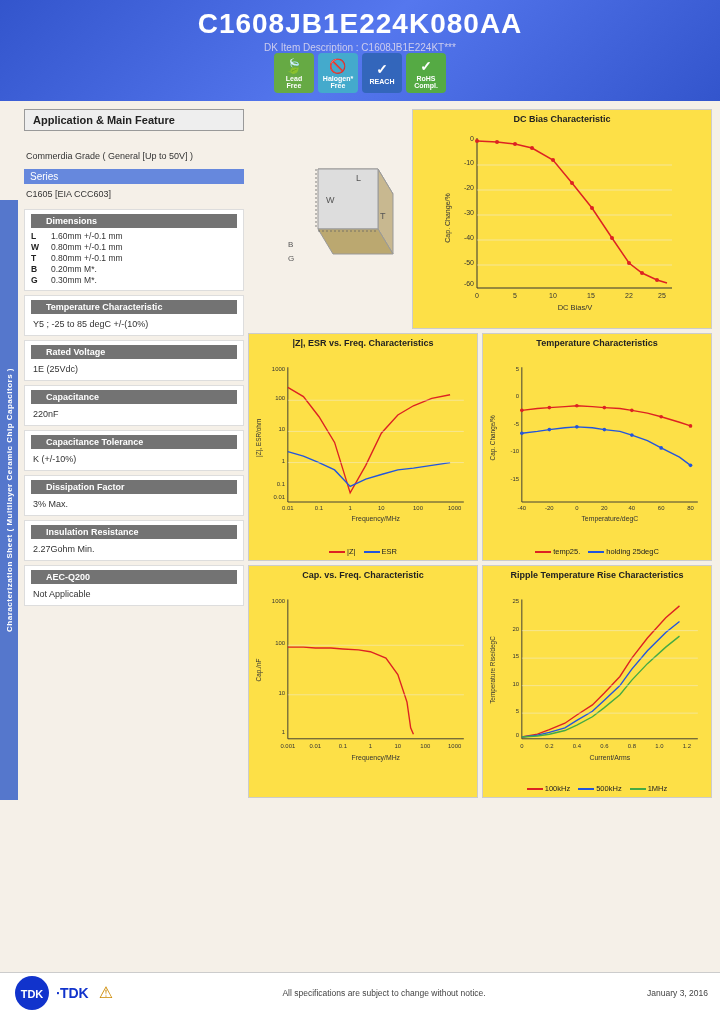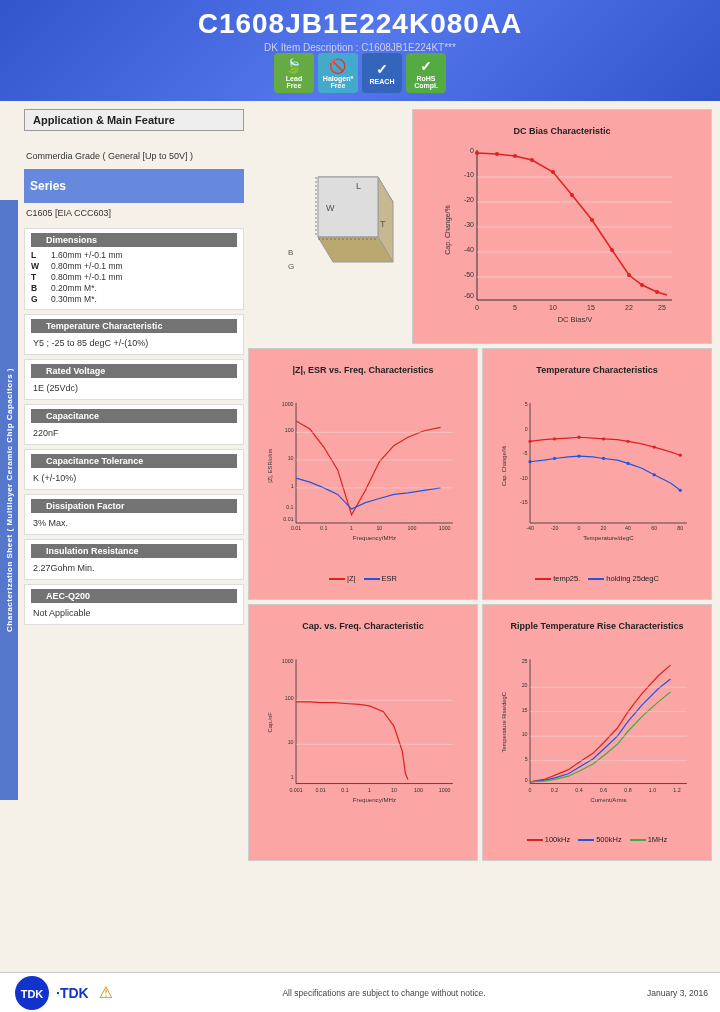--- a/index.html
+++ b/index.html
@@ -123,23 +123,23 @@
       background: #eee;
       padding: 4px 8px;
       font-size: 11px;
       font-weight: bold;
       margin-bottom: 18px;
       color: #222;
     }
     .series-box {
       background: #6688dd;
       color: #fff;
-      font-size: 12px;
-      font-weight: bold;
-      padding: 10px 6px;
+      font-size: 10px;
+      font-weight: normal;
+      padding: 2px 6px;
       margin-bottom: 3px;
     }
     .dim-row {
       display: flex;
       gap: 6px;
       font-size: 8.5px;
       margin-bottom: 1px;
     }
     .dim-label { width: 14px; font-weight: bold; }
     .dim-value { color: #333; }
@@ -150,23 +150,23 @@
       display: flex;
       flex-direction: column;
       gap: 4px;
     }
     .charts-row {
       display: flex;
       gap: 4px;
     }
     .chart-box {
       flex: 1;
-      background: #fca5a5;
+      background: #fde047;
       border: 1px solid #ccc;
-      padding: 16px;
+      padding: 4px;
       min-height: 220px;
     }
     .chart-title {
       font-size: 9px;
       font-weight: bold;
       text-align: center;
       margin-bottom: 4px;
       color: #222;
     }
 

